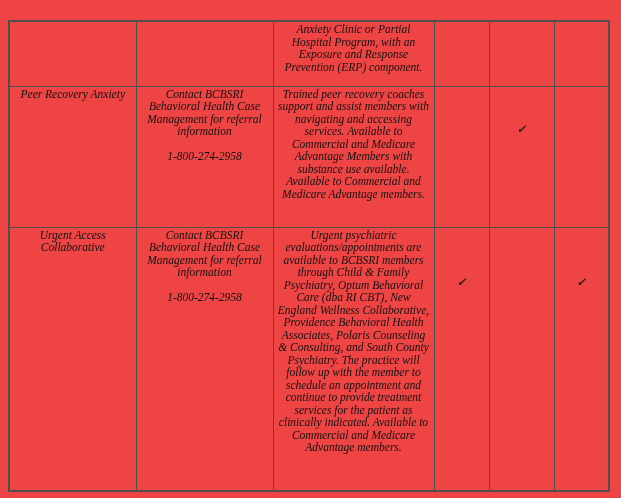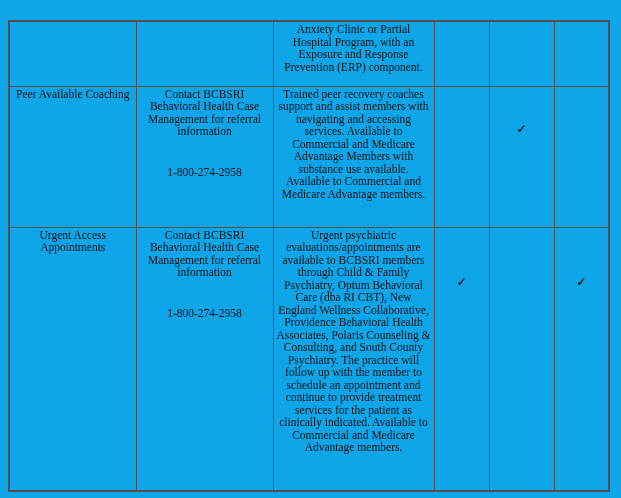--- a/index.html
+++ b/index.html
@@ -3,21 +3,21 @@
 <meta charset="utf-8">
 <style>
   * { margin: 0; padding: 0; box-sizing: border-box; }
   html, body {
     width: 621px; height: 498px;
     background: #ffffff;
     overflow: hidden;
     font-family: "Liberation Serif", "DejaVu Serif", serif;
     color: #111111;
   }
-  .page { position: relative; width: 621px; height: 498px; background: #0ea5e9; }
+  .page { position: relative; width: 621px; height: 498px; background: #ef4444; font-style: italic; }
   table.doc-table {
     position: absolute;
     left: 8px; top: 20px;
     width: 600px;
     table-layout: fixed;
     border-collapse: collapse;
     border: 2px solid #4f4f4f;
   }
   table.doc-table td {
     border: 1px solid #4f4f4f;
@@ -25,21 +25,21 @@
     text-align: center;
     font-size: 11.5px;
     line-height: 12.5px;
     padding: 1px 3px;
     overflow-wrap: break-word;
   }
   tr.row-1 { height: 65px; }
   tr.row-2 { height: 141px; }
   tr.row-3 { height: 264px; }
   td.service-cell, td.contact-cell { padding-top: 13px; }
-  .contact-phone { margin-top: 28px; }
+  .contact-phone { margin-top: 12px; }
   td.check-cell { font-size: 12px; font-weight: bold; color: #1a1a1a; }
   tr.row-2 td.check-cell { padding-top: 36px; }
   tr.row-3 td.check-cell { padding-top: 48px; }
 </style>
 </head>
 <body>
 
 <div class="page">
   <table class="doc-table">
     <colgroup>
@@ -55,33 +55,33 @@
         <tr class="row-1">
       <td class="service-cell"></td>
       <td class="contact-cell"></td>
       <td class="desc-cell">Anxiety Clinic or Partial Hospital Program, with an Exposure and Response Prevention (ERP) component.</td>
       <td class="check-cell"></td>
       <td class="check-cell"></td>
       <td class="check-cell"></td>
     </tr>
 
     <tr class="row-2">
-      <td class="service-cell">Peer Available Coaching</td>
+      <td class="service-cell">Peer Recovery Anxiety</td>
       <td class="contact-cell">
         <div class="contact-main">Contact BCBSRI Behavioral Health Case Management for referral information</div>
         <div class="contact-phone">1-800-274-2958</div>
       </td>
       <td class="desc-cell">Trained peer recovery coaches support and assist members with navigating and accessing services. Available to Commercial and Medicare Advantage Members with substance use available. Available to Commercial and Medicare Advantage members.</td>
       <td class="check-cell"></td>
       <td class="check-cell">✓</td>
       <td class="check-cell"></td>
     </tr>
 
     <tr class="row-3">
-      <td class="service-cell">Urgent Access Appointments</td>
+      <td class="service-cell">Urgent Access Collaborative</td>
       <td class="contact-cell">
         <div class="contact-main">Contact BCBSRI Behavioral Health Case Management for referral information</div>
         <div class="contact-phone">1-800-274-2958</div>
       </td>
       <td class="desc-cell">Urgent psychiatric evaluations/appointments are available to BCBSRI members through Child &amp; Family Psychiatry, Optum Behavioral Care (dba RI CBT), New England Wellness Collaborative, Providence Behavioral Health Associates, Polaris Counseling &amp; Consulting, and South County Psychiatry. The practice will follow up with the member to schedule an appointment and continue to provide treatment services for the patient as clinically indicated. Available to Commercial and Medicare Advantage members.</td>
       <td class="check-cell">✓</td>
       <td class="check-cell"></td>
       <td class="check-cell">✓</td>
     </tr>
   </tbody>

